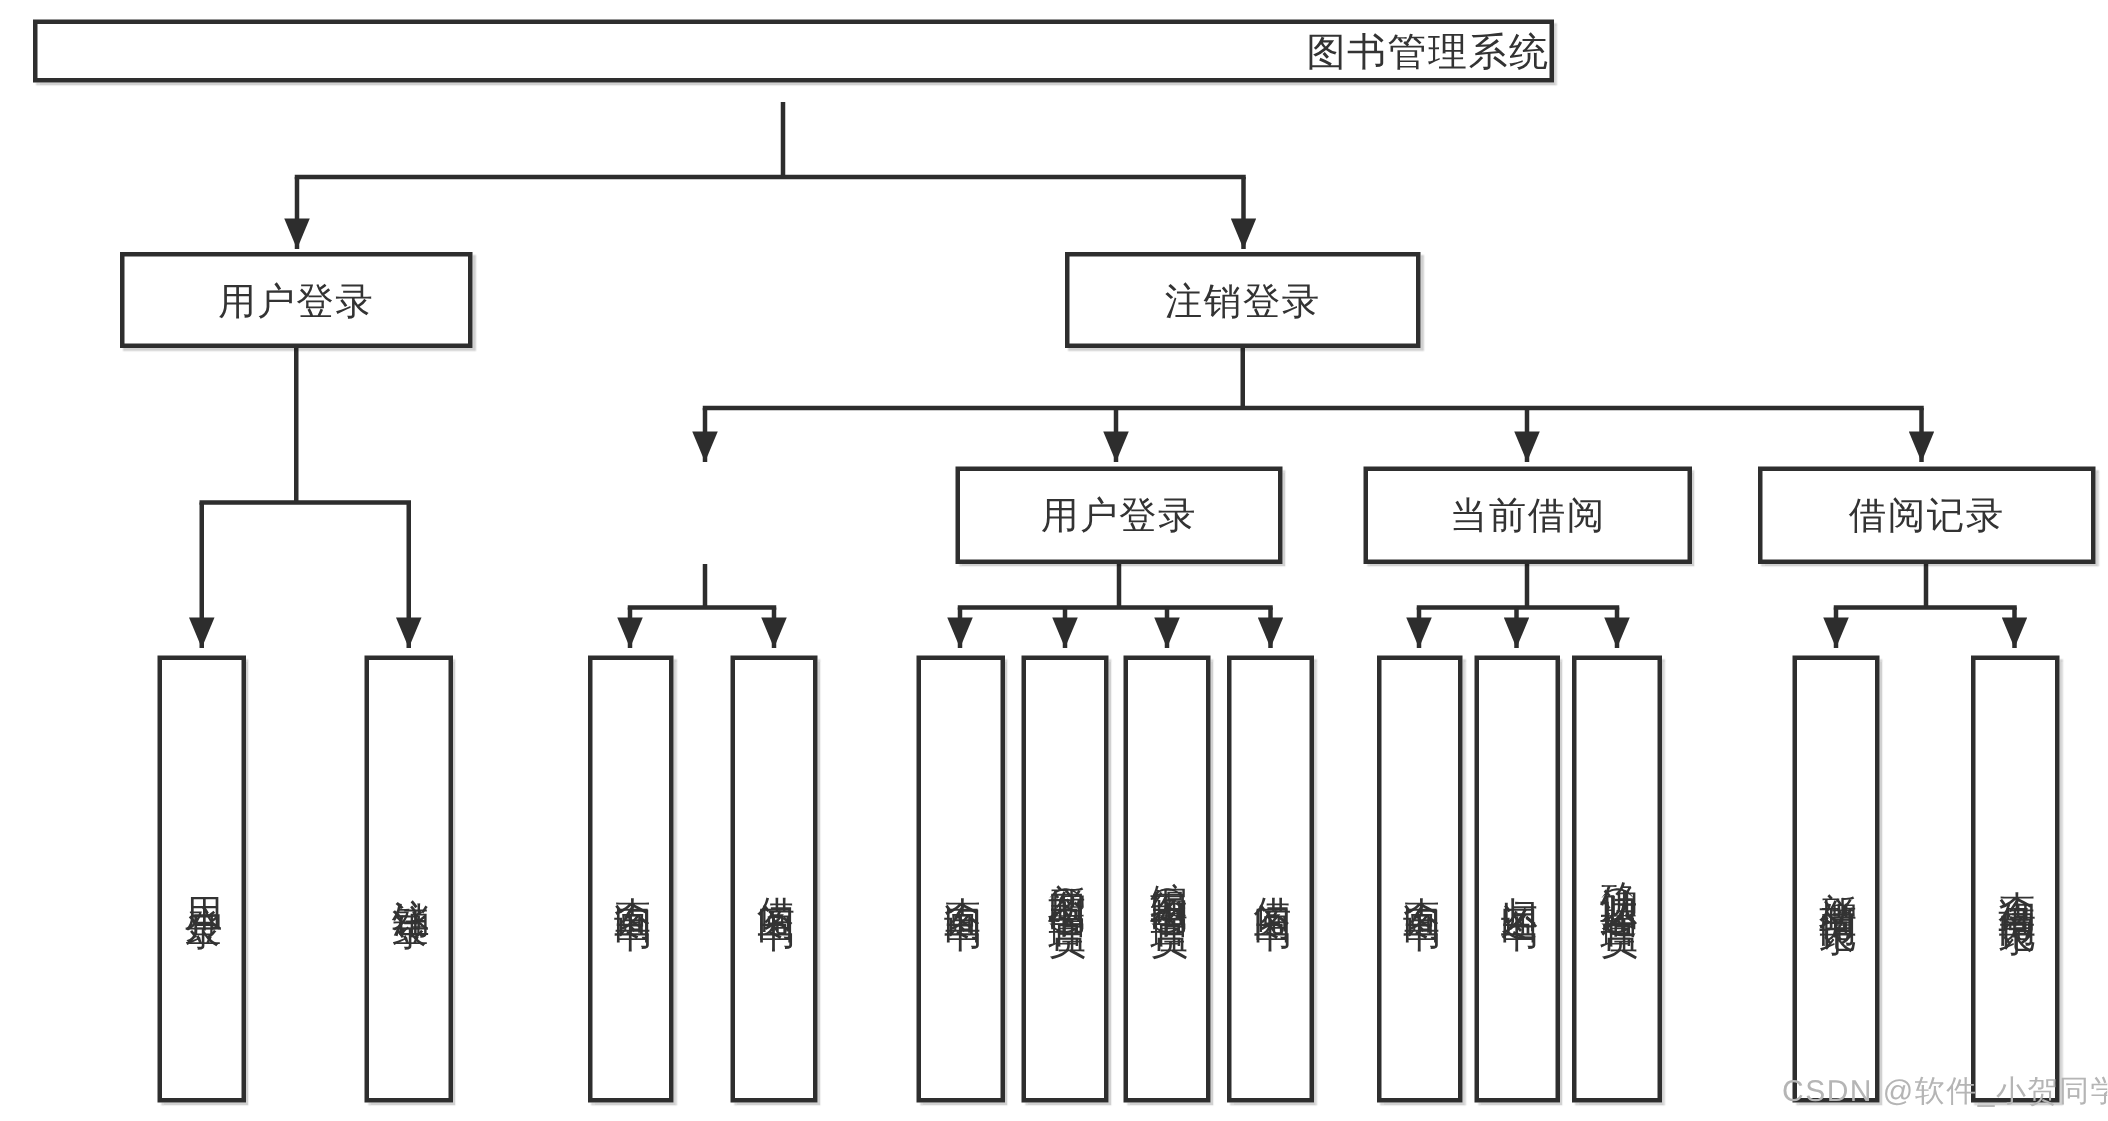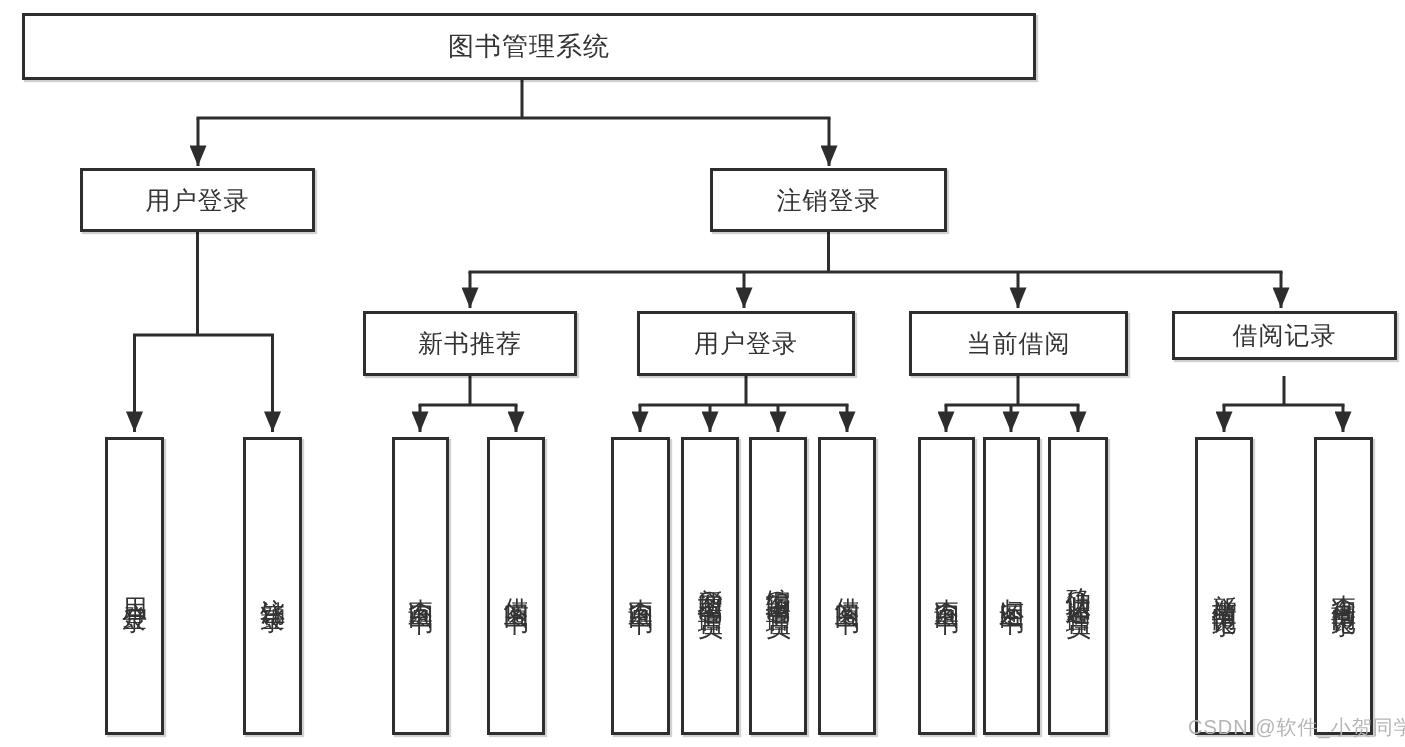--- a/index.html
+++ b/index.html
@@ -36,27 +36,27 @@
   .leaf { top: 437px; height: 298px; }
   .leaf .vtext {
     writing-mode: vertical-rl;
     letter-spacing: 4px;
     line-height: 1.1;
     font-size: 25px;
     white-space: nowrap;
   }
 
   
-  #n-root            { left: 22px;  top: 13px;  width: 1014px; height: 67px; }
+  #n-root            { left: 22px;  top: 13px;  width: 1014px; height: 42px; justify-content: flex-end; }
   #n-login           { left: 80px;  top: 168px; width: 235px;  height: 64px; }
   #n-manage          { left: 710px; top: 168px; width: 237px;  height: 64px; }
   #n-rec             { left: 363px; top: 311px; width: 214px;  height: 65px; }
   #n-borrow          { left: 637px; top: 311px; width: 218px;  height: 65px; }
   #n-current         { left: 909px; top: 311px; width: 219px;  height: 65px; }
-  #n-records         { left: 1172px;top: 311px; width: 225px;  height: 49px; }
+  #n-records         { left: 1172px;top: 311px; width: 225px;  height: 65px; }
 
   #n-login-user      { left: 105px;  width: 59px; }
   #n-logout          { left: 243px;  width: 59px; }
   #n-rec-query       { left: 392px;  width: 57px; }
   #n-rec-borrow      { left: 487px;  width: 58px; }
   #n-borrow-query    { left: 611px;  width: 59px; }
   #n-borrow-add      { left: 681px;  width: 58px; }
   #n-borrow-edit     { left: 749px;  width: 58px; }
   #n-borrow-borrow   { left: 818px;  width: 58px; }
   #n-current-query   { left: 918px;  width: 57px; }
@@ -129,23 +129,20 @@
     <span>图书管理系统</span>
   </div>
 
   <div class="node" id="n-login">
     <span>用户登录</span>
   </div>
   <div class="node" id="n-manage">
     <span>注销登录</span>
   </div>
 
-  <div class="node" id="n-rec">
-    <span>新书推荐</span>
-  </div>
   <div class="node" id="n-borrow">
     <span>用户登录</span>
   </div>
   <div class="node" id="n-current">
     <span>当前借阅</span>
   </div>
   <div class="node" id="n-records">
     <span>借阅记录</span>
   </div>
 

